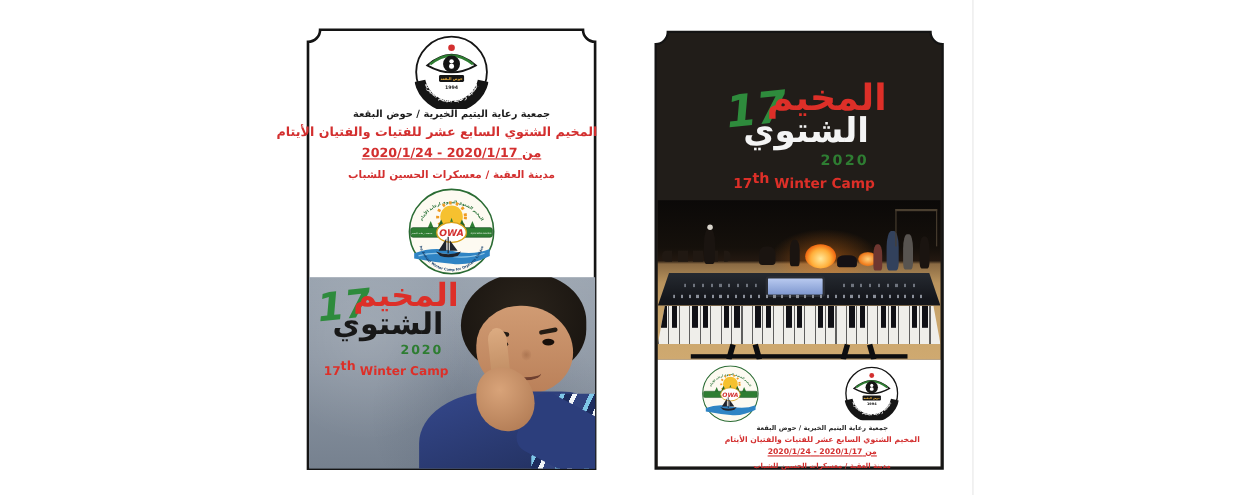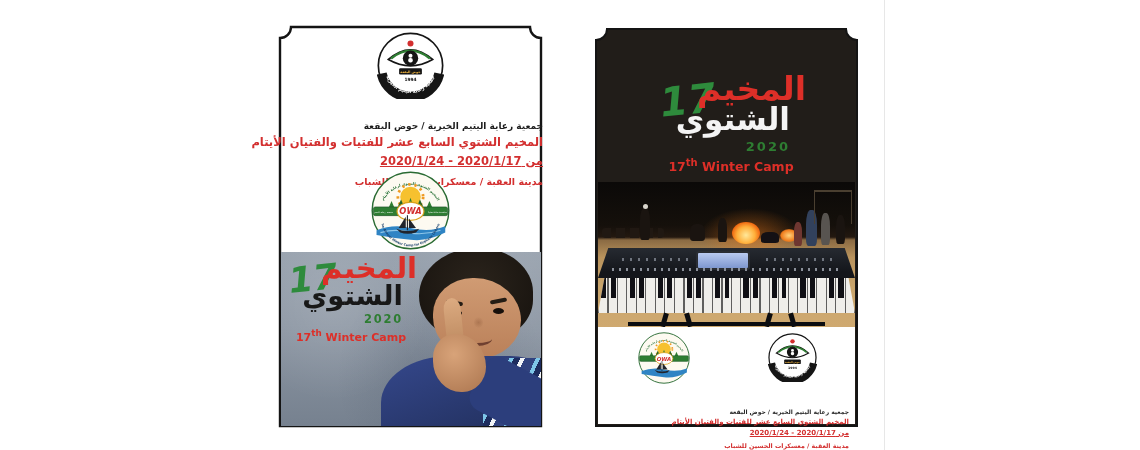--- a/index.html
+++ b/index.html
@@ -7,21 +7,21 @@
               font-family:"DejaVu Sans", sans-serif; }
   .stage { position:relative; width:1140px; height:450px; background:#fff; }
   .v-divider { position:absolute; left:884px; top:0; width:1px; height:450px; background:#e7e7e7; }
 
   .poster { position:absolute; }
   .poster-left  { left:278px; top:25px; width:265px; height:403px; }
   .poster-right { left:594px; top:27px; width:265px; height:401px; }
   .outline-svg { position:absolute; left:0; top:0; }
 
   
-  .info-block { position:absolute; left:0; width:100%; direction:rtl;margin-top:22px; }
+  .info-block { position:absolute; left:0; width:100%; text-align:center; direction:rtl; }
   .poster-left .info-block { top:74px; }
   .ln { white-space:nowrap; font-weight:bold; }
   .poster-left .ln-org  { font-size:9px;    color:#1c1c1c; margin-bottom:4px; }
   .poster-left .ln-camp { font-size:11.5px; color:#d32f2f; margin-bottom:5px; }
   .ln-dates { color:#d32f2f;text-decoration:underline; }
   .poster-left .ln-dates { font-size:11.5px; margin-bottom:8px; }
   .poster-left .ln-loc  { font-size:9.5px;  color:#d32f2f; }
 
   
   .camp-logo { position:absolute; width:150px; height:95px; }
@@ -29,21 +29,21 @@
                       color:#dd2f28; z-index:2; }
   .camp-logo .num17 { position:absolute; left:4px; top:0; font-size:40px; font-weight:bold;
                       font-style:italic; color:#2e8b3c; transform:rotate(-6deg); z-index:1; }
   .camp-logo .w-bot { position:absolute; right:16px; top:24px; font-size:31px; font-weight:bold;
                       color:#181818; z-index:2; }
   .camp-logo.dark .w-bot { color:#f4f4f4; }
   .camp-logo .yr   { position:absolute; right:16px; top:62px; font-size:13px; font-weight:bold;
                      color:#2e7d32; letter-spacing:2px; }
   .camp-logo .eng  { position:absolute; left:50%; transform:translateX(-50%); bottom:-2px;
                      font-size:12.5px; font-weight:bold; color:#dd2f28; white-space:nowrap; }
-  .camp-logo .eng sup { font-size:10px; }
+  .camp-logo .eng sup { font-size:13px; }
 
   
   .photo-left { position:absolute; left:2.5px; top:227px; width:260px; height:173.5px; overflow:hidden;
     background:
       radial-gradient(circle at 20% 30%, rgba(255,255,255,.14), transparent 40%),
       radial-gradient(circle at 62% 72%, rgba(10,20,40,.14), transparent 52%),
       radial-gradient(circle at 84% 22%, rgba(255,255,255,.10), transparent 45%),
       linear-gradient(180deg,#97a1ad 0%, #8b95a2 45%, #76818f 100%); }
   .boy-hair { position:absolute; right:8px; top:-4px; width:114px; height:94px;
       background:radial-gradient(circle at 50% 40%, #2b241c, #1b1611 75%);

